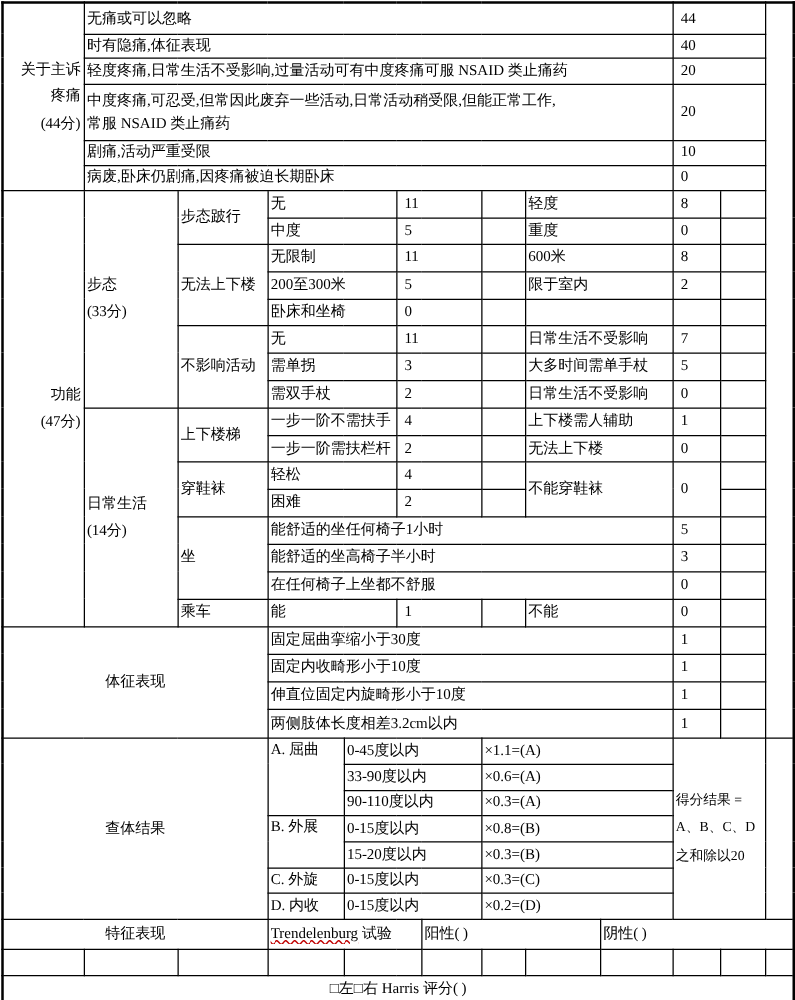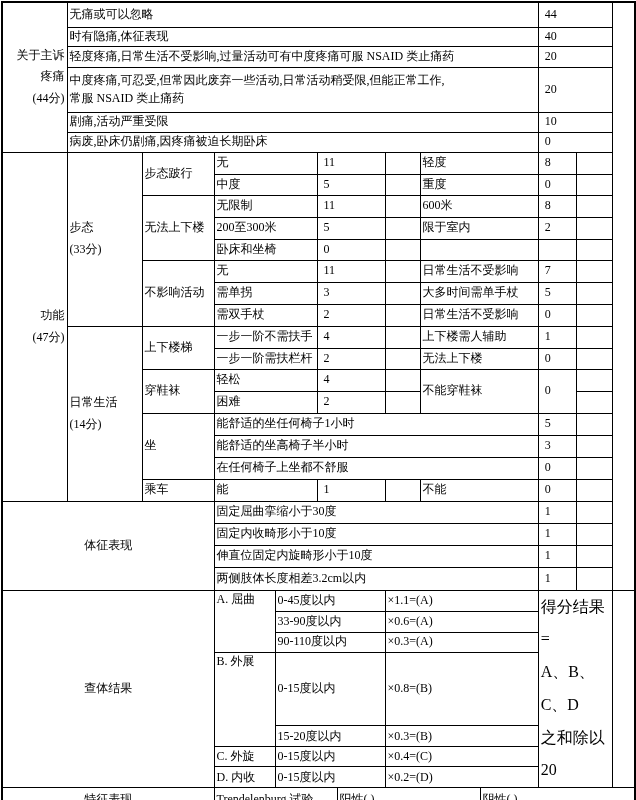--- a/index.html
+++ b/index.html
@@ -7,21 +7,21 @@
         font-family:"Liberation Serif","DejaVu Serif",serif;color:#000;}
   table.sheet{border-collapse:collapse;table-layout:fixed;width:633px;margin:1px 0 0 1px;
         border:2px solid #000;}
   td{border:1px solid #000;padding:0 2px;font-size:12px;line-height:1.45;
      overflow:hidden;vertical-align:middle;text-align:left;}
   td.t{white-space:pre-line;}
   td.s{padding-left:6px;}
   td.c{text-align:center;}
   td.stack span{display:block;line-height:1.8;}
   td.stack.c span{text-align:right;}
-  td.result{white-space:pre-line;line-height:2.05;font-size:16px;}
+  td.result{white-space:pre-line;line-height:2.05;font-size:11px;}
   .wavy{text-decoration:underline;text-decoration-style:wavy;
         text-decoration-color:#c00000;text-decoration-thickness:1px;}
 </style>
 </head>
 <body>
 
 <div class="page">
 <table class="sheet">
 <colgroup>
 <col style="width:65px">
@@ -253,21 +253,21 @@
   <td colspan="3">0-15度以内</td>
   <td colspan="3">×0.8=(B)</td>
 </tr>
 <tr style="height:21px">
   <td colspan="3">15-20度以内</td>
   <td colspan="3">×0.3=(B)</td>
 </tr>
 <tr style="height:20px">
   <td>C. 外旋</td>
   <td colspan="3">0-15度以内</td>
-  <td colspan="3">×0.4=(C)</td>
+  <td colspan="3">×0.3=(C)</td>
 </tr>
 <tr style="height:21px">
   <td>D. 内收</td>
   <td colspan="3">0-15度以内</td>
   <td colspan="3">×0.2=(D)</td>
 </tr>
 
 <tr style="height:24px">
   <td colspan="3" class="c">特征表现</td>
   <td colspan="3"><span class="wavy">Trendelenburg</span> <span>试验</span></td>

